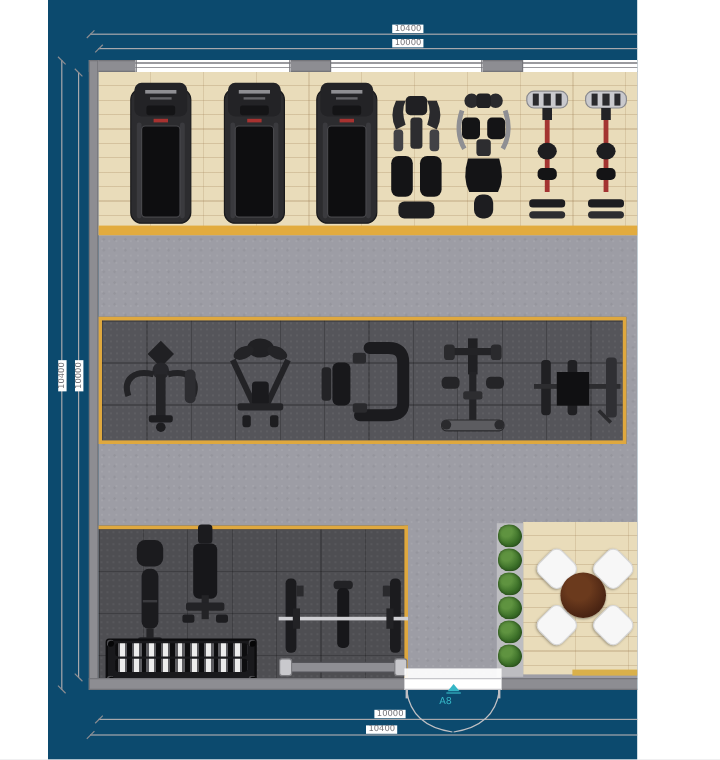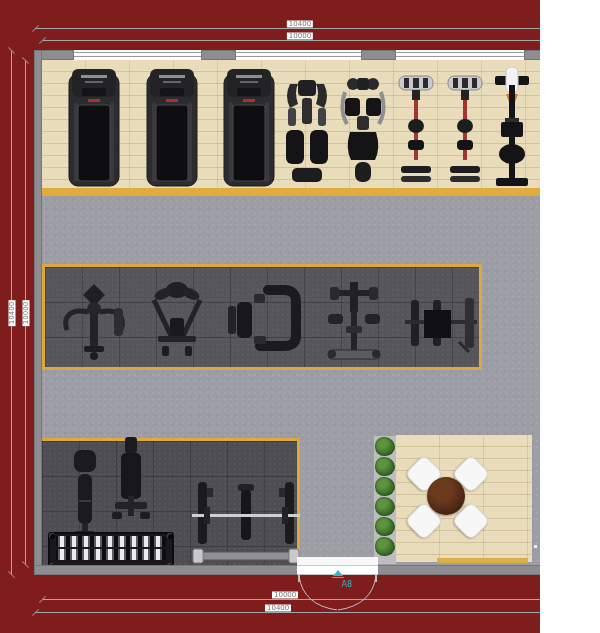--- a/index.html
+++ b/index.html
@@ -1,17 +1,17 @@
 <!DOCTYPE html>
 <html><head>
 <meta charset="utf-8">
 <style>
   html,body{margin:0;padding:0;background:#fff;}
-  .canvas{position:relative;width:540px;height:633px;background:#7f1d1d;overflow:hidden;
-          font-family:"DejaVu Sans",sans-serif;}
+  .canvas{position:relative;width:491px;height:633px;background:#0c4a6e;overflow:hidden;
+          font-family:"DejaVu Sans",sans-serif;margin-left:40px;}
   
   .dim-h{position:absolute;height:1px;background:#a8a8ac;}
   .dim-v{position:absolute;width:1px;background:#a8a8ac;}
   .dim-h::before,.dim-h::after{content:"";position:absolute;width:9px;height:1px;background:#8d8d91;top:0;}
   .dim-h::before{left:-4px;transform:rotate(-45deg);}
   .dim-h::after{right:-4px;transform:rotate(-45deg);}
   .dim-v::before,.dim-v::after{content:"";position:absolute;width:1px;height:9px;background:#8d8d91;left:0;}
   .dim-v::before{top:-4px;transform:rotate(-45deg);}
   .dim-v::after{bottom:-4px;transform:rotate(-45deg);}
   .dim-label{position:absolute;font-size:7px;line-height:7px;color:#75757a;background:#fff;padding:0 2px;white-space:nowrap;}
@@ -57,21 +57,21 @@
      background:repeating-linear-gradient(90deg,#0d0d0f 0 2px,#5c5c60 2px 4px,#ededed 4px 8px,#5c5c60 8px 10px,#0d0d0f 10px 12px);}
   .knob{position:absolute;width:6px;height:6px;border-radius:50%;background:#060607;box-shadow:inset 1px 1px 0 #4a4a4e;}
   
   .door-gap{position:absolute;left:297px;top:565px;width:81px;height:10px;background:#fff;z-index:8;
      box-shadow:inset 0 1px 0 #c7c7cb,inset 0 -1px 0 #c7c7cb;}
   .door-threshold{position:absolute;left:297px;top:557px;width:81px;height:8px;background:rgba(255,255,255,0.92);z-index:7;}
   .door-arcs{position:absolute;left:297px;top:575px;z-index:8;}
   .door-marker{position:absolute;left:333px;top:570px;width:0;height:0;z-index:9;
      border-left:5px solid transparent;border-right:5px solid transparent;border-bottom:6px solid #35b6c6;}
   .door-marker-line{position:absolute;left:332px;top:577px;width:12px;height:1px;background:#35b6c6;z-index:9;}
-  .door-label{position:absolute;left:326px;top:580px;width:26px;text-align:right;
+  .door-label{position:absolute;left:326px;top:580px;width:26px;text-align:left;
      font-size:8px;color:#35b6c6;z-index:9;}
   .wall-mirror{position:absolute;left:551px;top:272px;width:2px;height:105px;background:#5f5f63;z-index:7;}
   .side-door{position:absolute;left:550px;top:520px;width:7px;height:46px;background:#fdfdfd;
      border:1px solid #b5b5b9;z-index:7;}
   .handle-dot{position:absolute;left:534px;top:545px;width:3px;height:3px;background:#f2f2f2;z-index:5;}
 </style>
 </head>
 <body>
 
 <div class="canvas">

